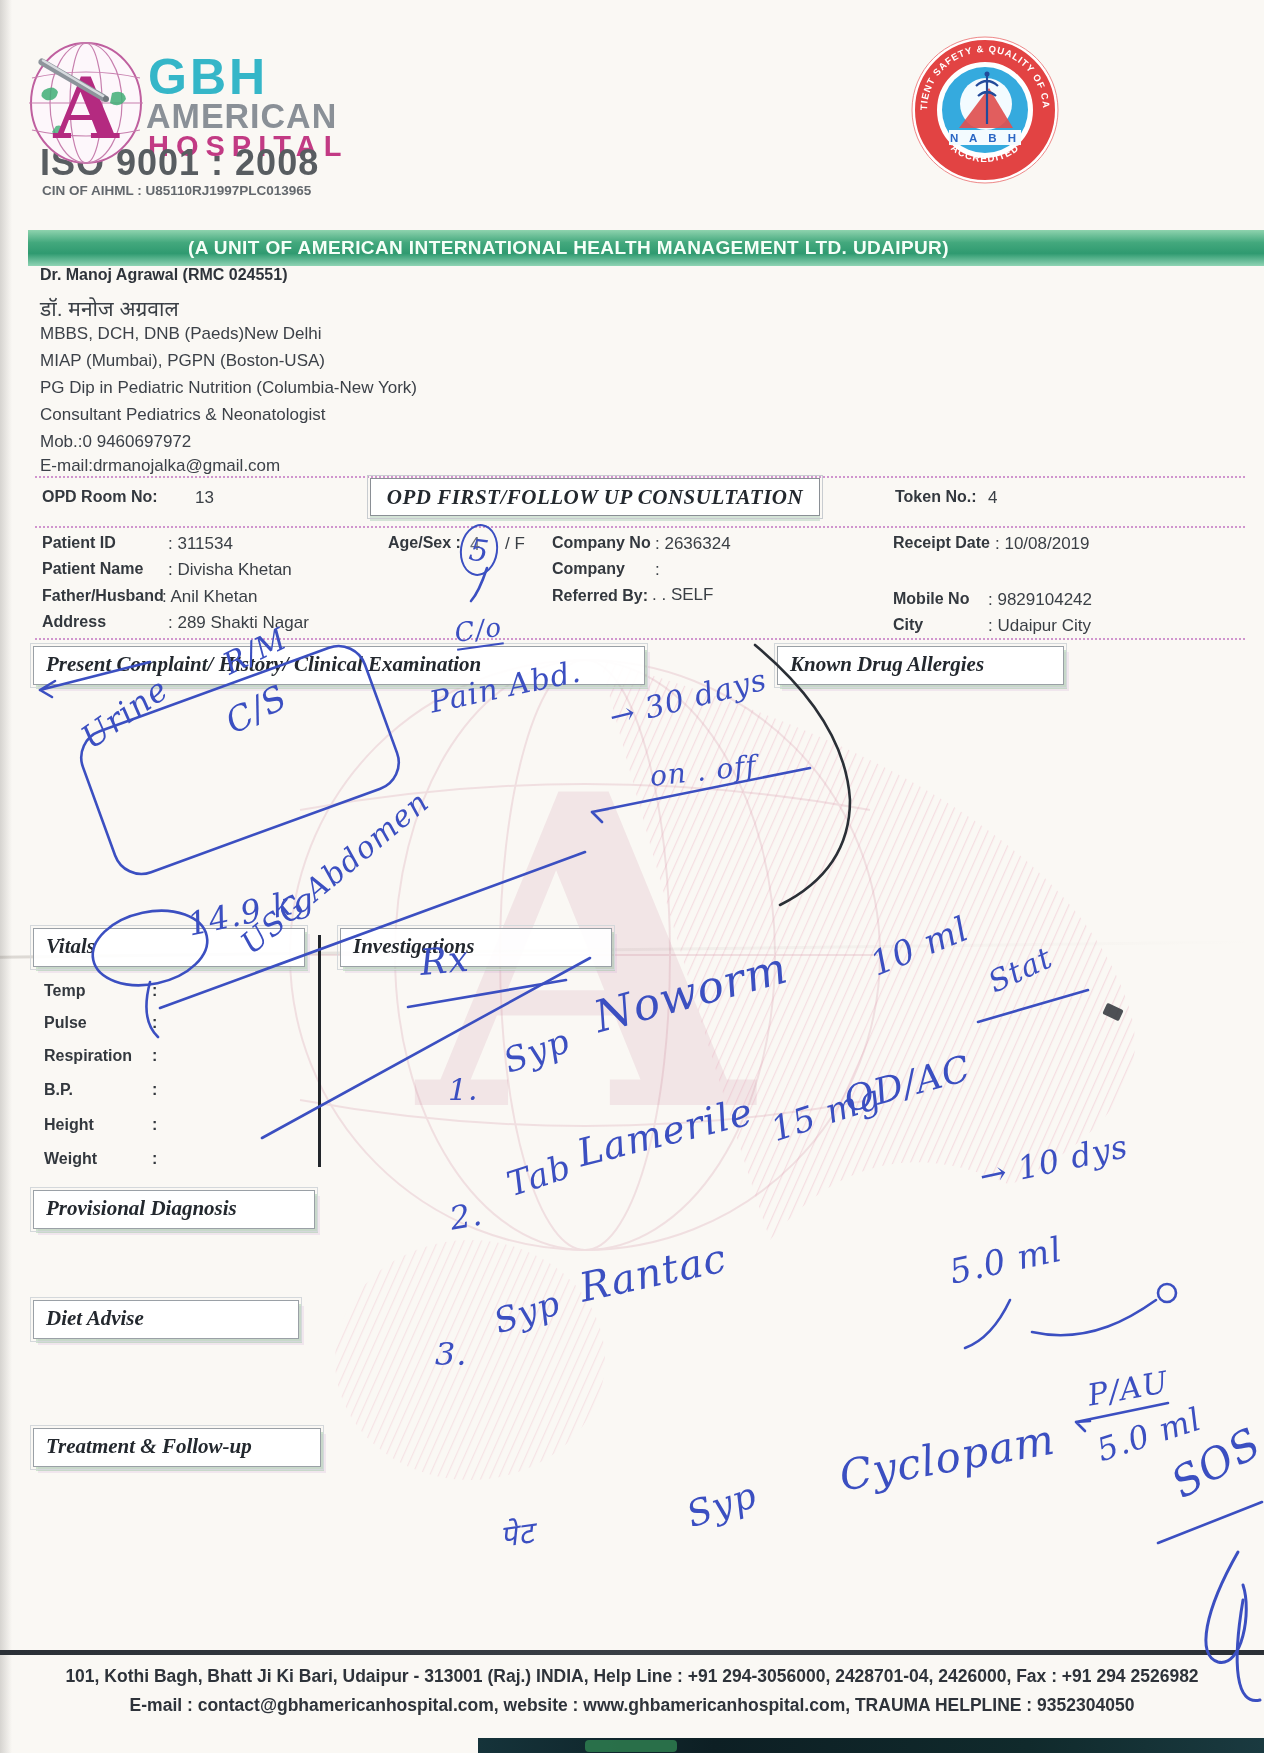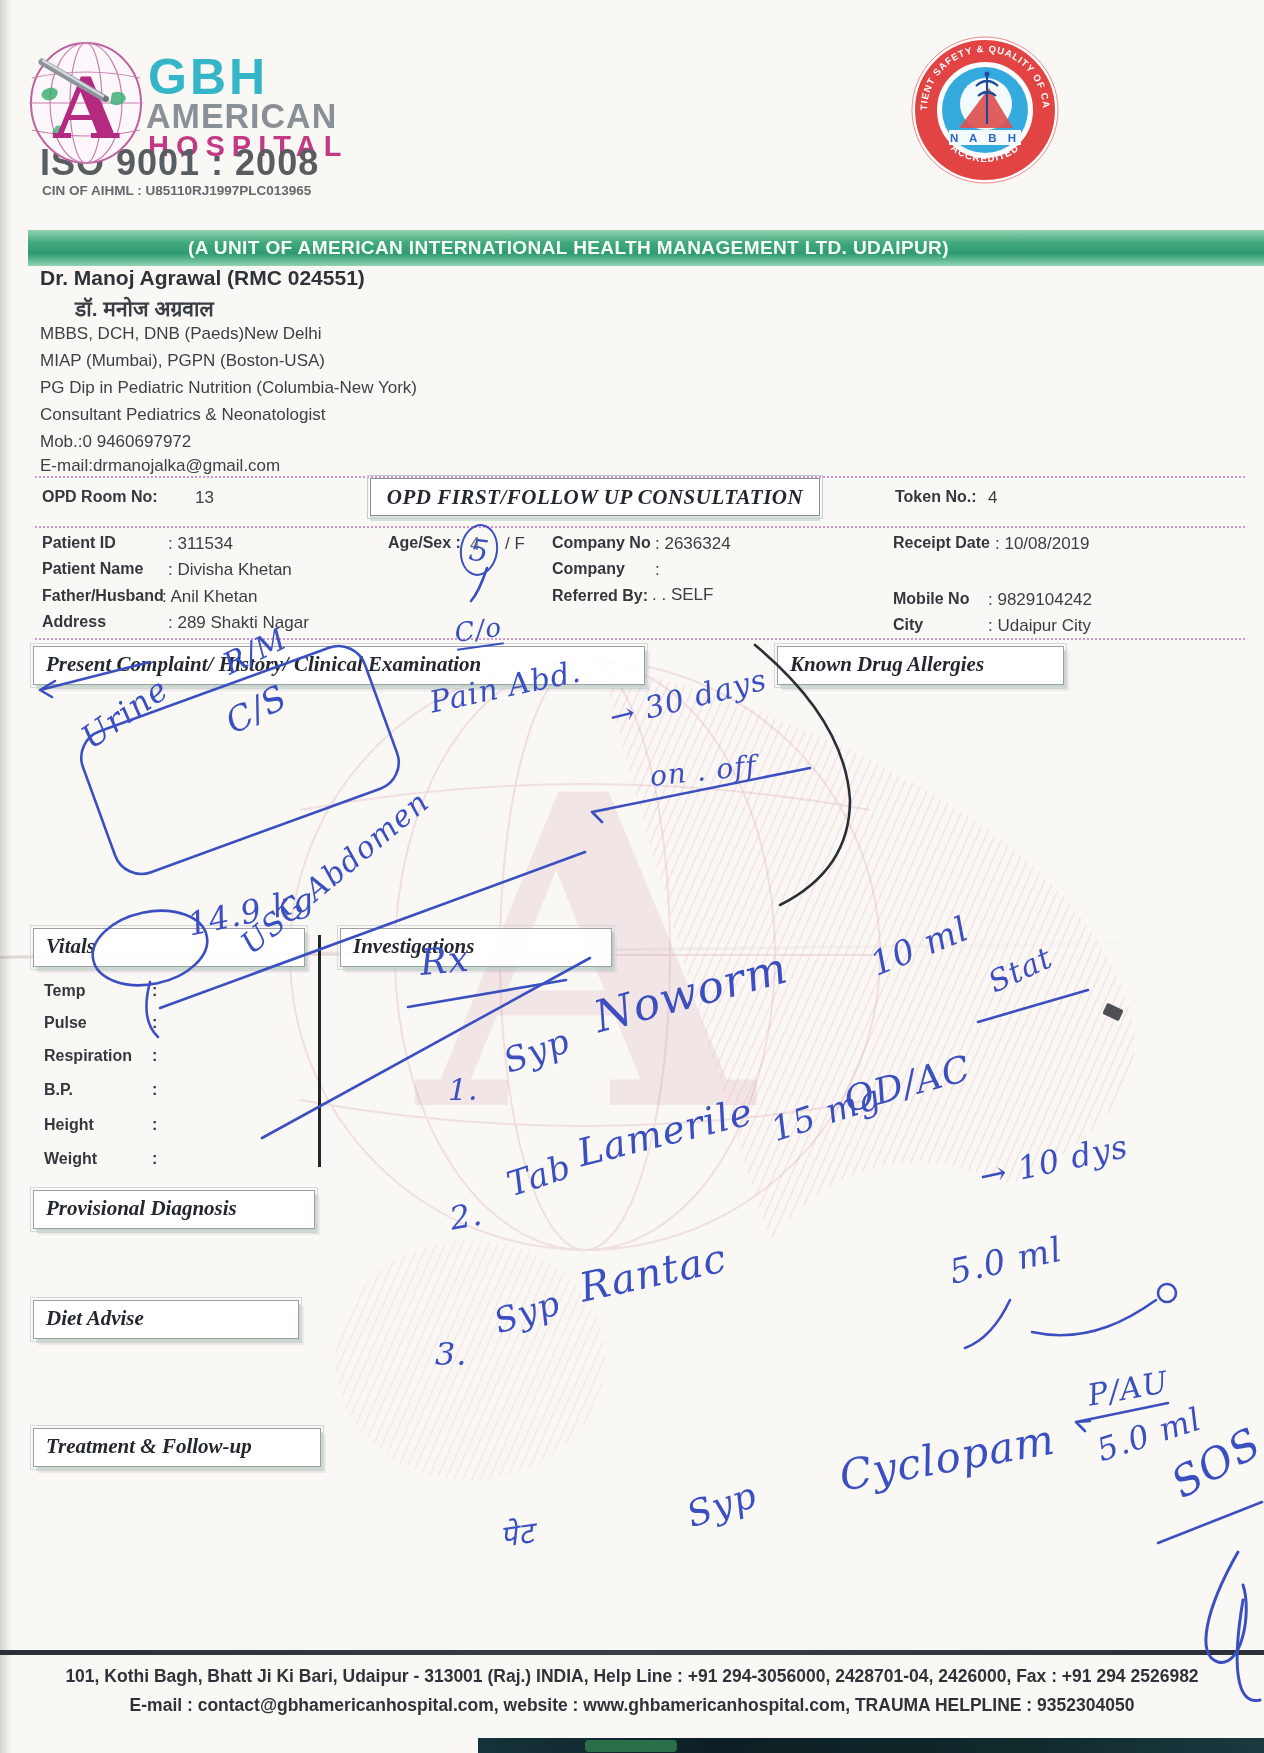--- a/index.html
+++ b/index.html
@@ -11,22 +11,22 @@
           background:linear-gradient(90deg,rgba(100,90,80,.20),rgba(100,90,80,.06) 55%,rgba(100,90,80,0));}
   
   .gbh{left:148px;top:48px;font-weight:bold;font-size:50px;letter-spacing:3px;color:#35b6c8;}
   .american{left:146px;top:96px;font-weight:bold;font-size:34px;letter-spacing:1px;color:#8a9097;transform:scaleY(1.05);}
   .hospital{left:148px;top:130px;font-weight:bold;font-size:29px;letter-spacing:7px;color:#c23a84;}
   .iso{left:40px;top:142px;font-weight:bold;font-size:36px;color:#585d61;letter-spacing:1px;}
   .cin{left:42px;top:183px;font-weight:bold;font-size:13.5px;color:#63686d;}
   .banner{left:28px;top:230px;width:1236px;height:36px;line-height:36px;
           background:linear-gradient(180deg,#8ed3ae 0%,#43a87d 35%,#2f9a70 65%,#8fd4b4 100%);
           color:#f6fff8;font-weight:bold;font-size:19px;letter-spacing:.4px;padding-left:160px;box-sizing:border-box;white-space:nowrap;}
-  .docname{left:40px;top:266px;font-weight:bold;font-size:21px;color:#2e333a;}
-  .dochindi{left:40px;top:294px;font-weight:bold;font-size:21px;color:#3a3f45;margin-left:35px;}
+  .docname{left:40px;top:266px;font-weight:bold;font-size:16px;color:#2e333a;}
+  .dochindi{left:40px;top:294px;font-weight:normal;font-size:21px;color:#3a3f45;}
   .qual{left:40px;font-size:17px;color:#3c4148;}
   .dotted{border-top:2px dotted rgba(186,95,186,.65);height:0;}
   .lbl{font-weight:bold;color:#33383e;font-size:16px;white-space:nowrap;}
   .val{color:#3a3f45;font-size:17px;white-space:nowrap;}
   .titlebox{left:370px;top:478px;width:448px;height:36px;background:#fff;border:1px solid #8a8f95;
             outline:1px solid #c8ccd0;outline-offset:2.5px;box-shadow:0 5px 0 rgba(140,190,160,.35);
             display:flex;align-items:center;justify-content:center;
             font:bold italic 21px "Liberation Serif",serif;color:#23282e;letter-spacing:.5px;}
   .hdrbox{background:rgba(255,255,255,.93);border:1px solid #9aa0a6;outline:1px solid #d4d8db;outline-offset:2px;
           box-shadow:3px 4px 0 rgba(140,195,150,.4),5px 6px 0 rgba(205,170,215,.22);

